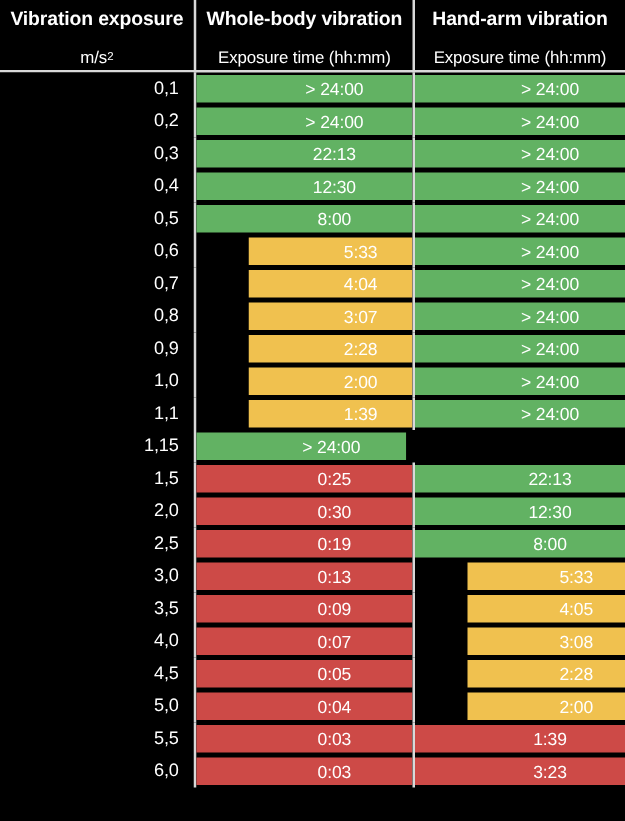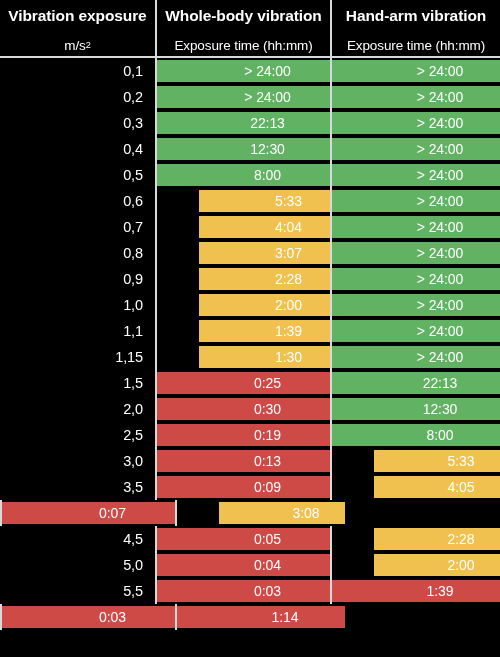--- a/index.html
+++ b/index.html
@@ -326,25 +326,20 @@
         <div class="d-cell c2">
           <div class="swatch sw-green">
             <span>&gt; 24:00</span>
           </div>
         </div>
       </div>
       <div class="data-row">
         <div class="d-cell c0">
           <span>1,15</span>
         </div>
-        <div class="d-cell c1">
-          <div class="swatch sw-orange">
-            <span>1:30</span>
-          </div>
-        </div>
         <div class="d-cell c2">
           <div class="swatch sw-green">
             <span>&gt; 24:00</span>
           </div>
         </div>
       </div>
       <div class="data-row">
         <div class="d-cell c0">
           <span>1,5</span>
         </div>
@@ -413,20 +408,23 @@
             <span>0:09</span>
           </div>
         </div>
         <div class="d-cell c2">
           <div class="swatch sw-orange">
             <span>4:05</span>
           </div>
         </div>
       </div>
       <div class="data-row">
+        <div class="d-cell c0">
+          <span>4,0</span>
+        </div>
         <div class="d-cell c1">
           <div class="swatch sw-red">
             <span>0:07</span>
           </div>
         </div>
         <div class="d-cell c2">
           <div class="swatch sw-orange">
             <span>3:08</span>
           </div>
         </div>
@@ -470,26 +468,29 @@
             <span>0:03</span>
           </div>
         </div>
         <div class="d-cell c2">
           <div class="swatch sw-red">
             <span>1:39</span>
           </div>
         </div>
       </div>
       <div class="data-row">
+        <div class="d-cell c0">
+          <span>6,0</span>
+        </div>
         <div class="d-cell c1">
           <div class="swatch sw-red">
             <span>0:03</span>
           </div>
         </div>
         <div class="d-cell c2">
           <div class="swatch sw-red">
-            <span>1:14</span>
+            <span>3:23</span>
           </div>
         </div>
       </div>
     </div>
 
 </div>
 
 </body></html>

